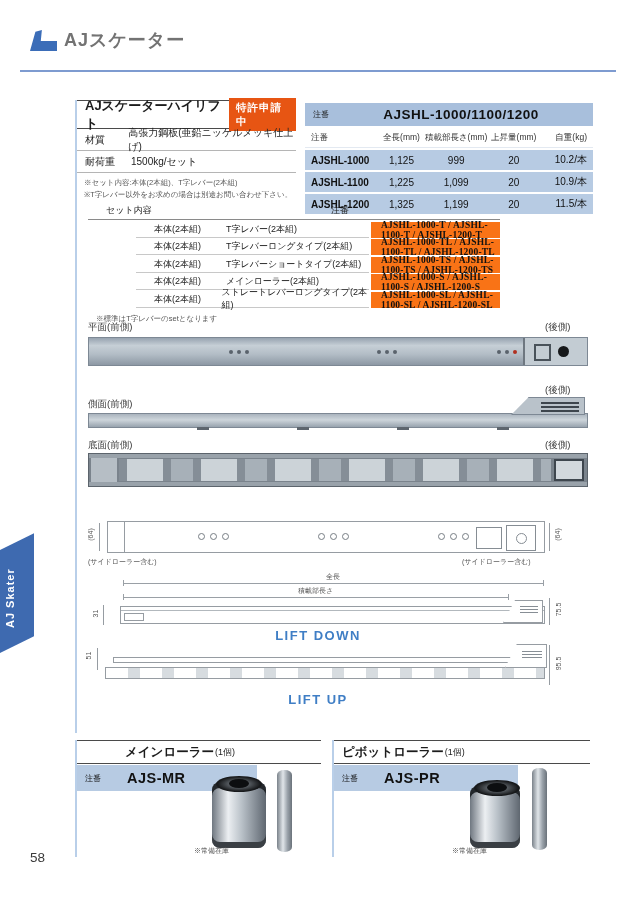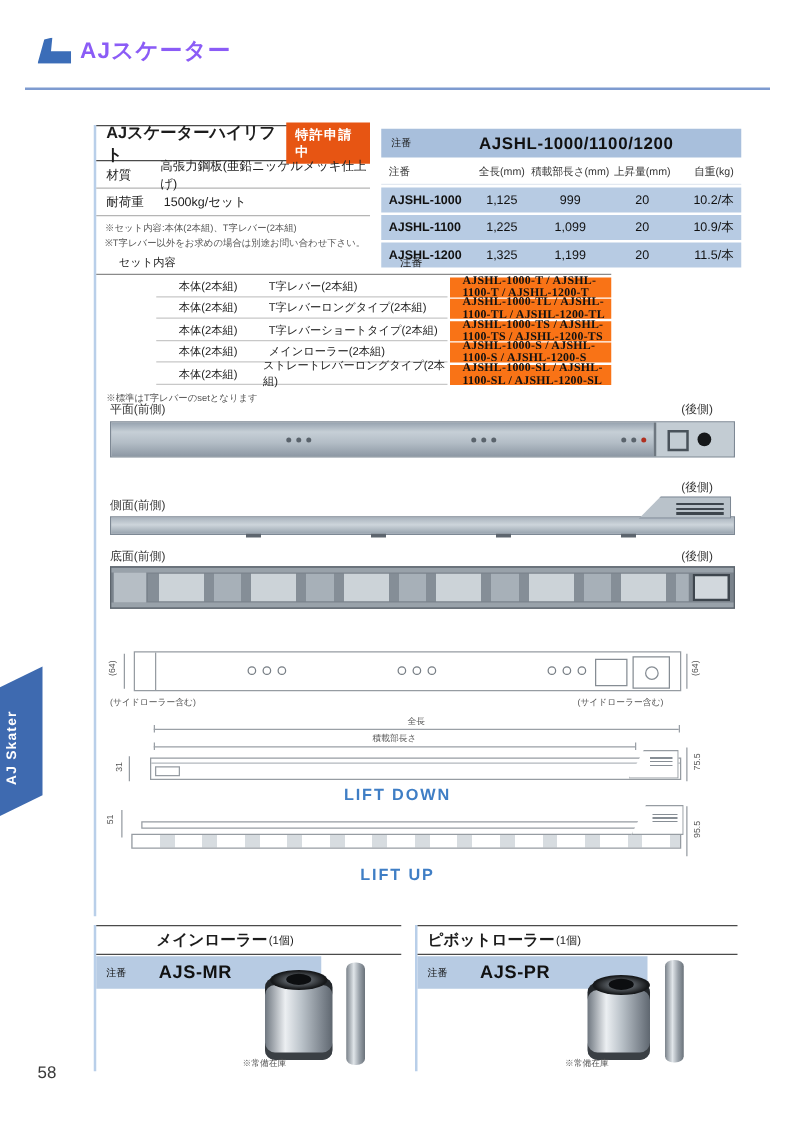--- a/index.html
+++ b/index.html
@@ -3,21 +3,21 @@
 <meta charset="utf-8">
 <style>
   html,body{margin:0;padding:0;background:#e8e8e8;}
   .page{position:relative;width:636px;height:900px;background:#ffffff;margin:0 auto;
         font-family:"Liberation Sans",sans-serif;color:#222;overflow:hidden;}
   .abs{position:absolute;}
 
   
   .logo{left:30px;top:30px;width:27px;height:21px;background:#3b6db8;
         clip-path:polygon(0 100%,20% 8%,44% 0,40% 52%,100% 52%,100% 100%);}
-  .page-title{left:64px;top:28px;font-size:18px;font-weight:bold;color:#8b5cf6;letter-spacing:1px;}
+  .page-title{left:64px;top:28px;font-size:18px;font-weight:bold;color:#737373;letter-spacing:1px;}
   .header-rule{left:20px;top:70px;width:596px;height:2px;background:#7e9bd0;}
 
   
   .vline{width:2px;background:#b9cfe9;}
 
   
   .prod-title-row{left:77px;top:100px;width:219px;height:29px;border-top:1px solid #4a4a4a;
         border-bottom:1px solid #4a4a4a;display:flex;align-items:center;box-sizing:border-box;}
   .prod-title{font-size:13px;font-weight:bold;color:#1c1c1c;margin-left:8px;}
   .badge{margin-left:7px;background:#e75513;color:#fff;font-size:10.5px;font-weight:bold;
@@ -37,21 +37,21 @@
   .data-row{height:20px;margin-top:2px;background:#b7cbe3;display:flex;align-items:center;
         font-size:10px;color:#111;}
   .c0{width:26%;padding-left:6px;box-sizing:border-box;font-weight:bold;}
   .c1{width:15%;text-align:center;}
   .c2{width:23%;text-align:center;}
   .c3{width:17%;text-align:center;}
   .c4{width:19%;text-align:right;padding-right:6px;box-sizing:border-box;}
   .hc{font-weight:normal;}
 
   
-  .set-table{left:77px;top:202px;width:412px;}
+  .set-table{left:88px;top:202px;width:412px;}
   .set-header{height:17px;border-bottom:1px solid #8a8a8a;position:relative;font-size:9px;color:#222;}
   .set-header .hl{position:absolute;left:18px;top:2px;}
   .set-header .hr{position:absolute;left:243px;top:2px;}
   .set-row{height:16px;margin-top:1.5px;display:flex;margin-left:48px;}
   .set-left{width:233px;border-bottom:1px solid #c8c8c8;display:flex;align-items:center;
         font-size:9px;color:#222;box-sizing:border-box;}
   .set-body{width:72px;margin-left:18px;}
   .set-right{flex:1;margin-left:2px;background:#f97316;display:flex;align-items:center;
         font-size:9.5px;font-weight:bold;color:#111;padding-left:10px;letter-spacing:.2px;font-family:Liberation Serif, serif;}
 

